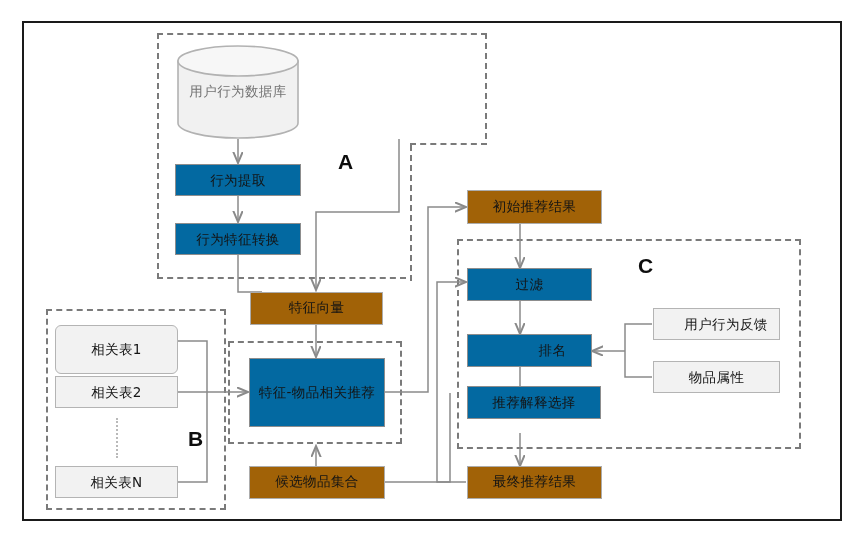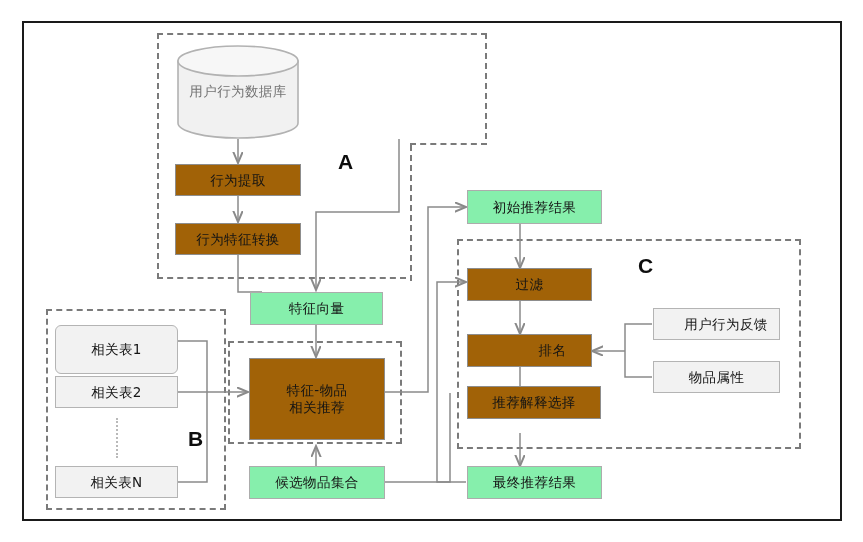--- a/index.html
+++ b/index.html
@@ -26,26 +26,27 @@
     position:absolute;
     box-sizing:border-box;
     display:flex;align-items:center;justify-content:center;
     text-align:center;
     font-size:13.5px;
     color:#141414;
     line-height:1.25;
     letter-spacing:.4px;
   }
   .node.box-dark{
+    background:#0369a1;
+    border:1.6px solid #8d8d8d;
+  }
+  .node.box-light{
     background:#a16207;
-    border:1.6px solid #8d8d8d;
-  }
-  .node.box-light{
-    background:#86efac;
     border:1.4px solid #acacac;
+    font-family:Liberation Serif, serif;
   }
   .node.box-pale{
     background:#f2f2f2;
     border:1.4px solid #b4b4b4;
   }
   .cyl{
     position:absolute;
     display:flex;align-items:center;justify-content:center;
     font-size:13.5px;color:#737373;letter-spacing:.4px;
   }
@@ -153,21 +154,21 @@
   </div>
 
   <div class="node box-dark" style="left:175px;top:223px;width:126px;height:32px;">
     <span>行为特征转换</span>
   </div>
 
   <div class="node box-light" style="left:250px;top:292px;width:133px;height:33px;">
     <span>特征向量</span>
   </div>
 
-  <div class="node box-dark" style="left:249px;top:358px;width:136px;height:82px;flex-direction:column;">
+  <div class="node box-dark" style="left:249px;top:358px;width:136px;height:69px;flex-direction:row;">
     <span>特征-物品</span>
     <span>相关推荐</span>
   </div>
 
   <div class="node box-light" style="left:249px;top:466px;width:136px;height:33px;">
     <span>候选物品集合</span>
   </div>
 
   <div class="node box-light" style="left:467px;top:190px;width:135px;height:34px;">
     <span>初始推荐结果</span>

